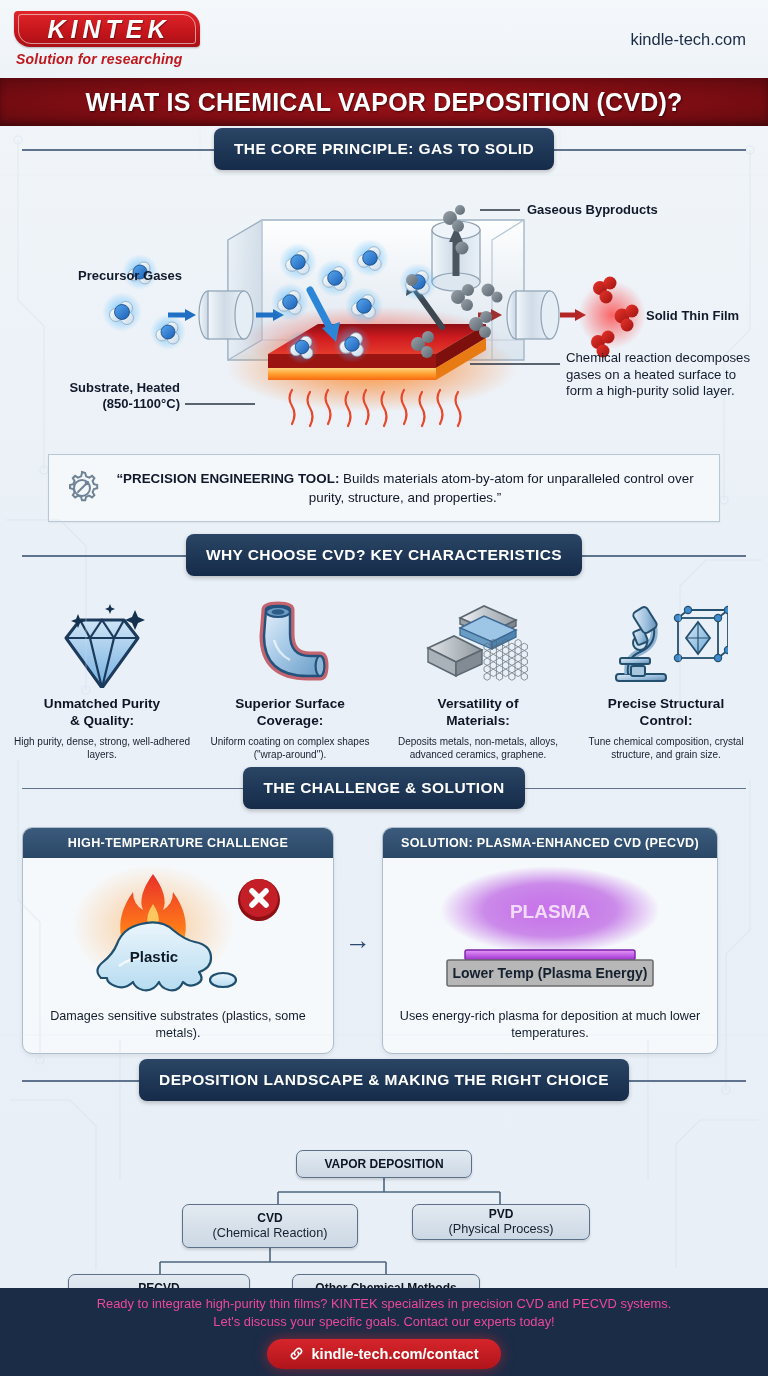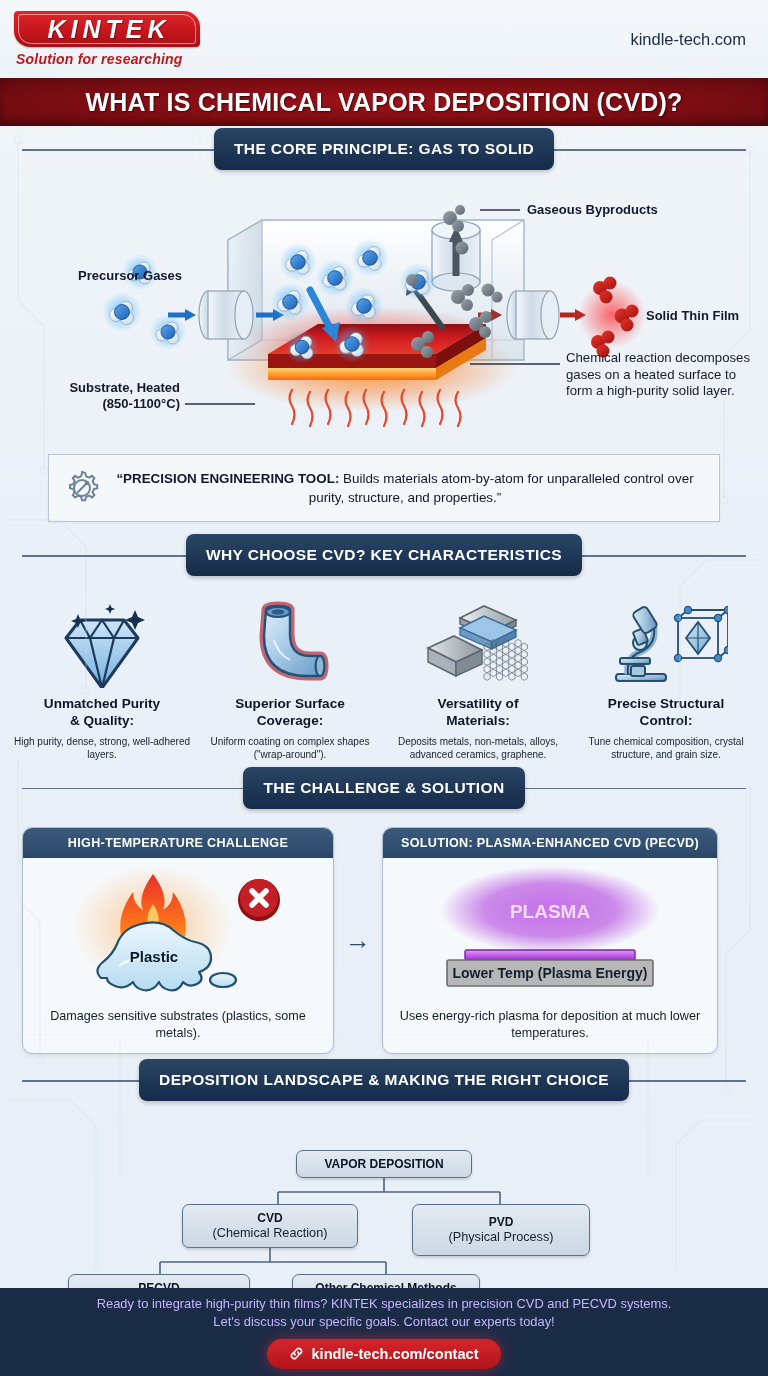--- a/index.html
+++ b/index.html
@@ -142,21 +142,21 @@
   .rec .r1 { font-size: 13.4px; font-weight: 700; color: #0d1525; }
   .rec .r2 { font-size: 12.8px; color: #16202f; }
   .rec .r3 { font-size: 13.4px; font-weight: 700; color: #0d1525; margin-top: 2px; }
 
   
   .footer {
     position: absolute; left: 0; bottom: 0; width: 768px; height: 88px;
     background: #1b2c47;
     display: flex; flex-direction: column; align-items: center; justify-content: center; gap: 8px;
   }
-  .foot-text { color: #c4b5fd; font-size: 12.9px; text-align: center; line-height: 1.36; }
+  .foot-text { color: #ec4899; font-size: 12.9px; text-align: center; line-height: 1.36; }
   .cta {
     background: linear-gradient(180deg,#d6242b 0%, #b0151b 100%);
     color: #fff; font-weight: 700; font-size: 14.6px;
     padding: 7px 22px; border-radius: 16px;
     display: flex; align-items: center; gap: 7px;
     box-shadow: 0 0 14px rgba(214,36,43,.55);
   }
   .corner-l, .corner-r {
     position: absolute; bottom: 30px; width: 12px; height: 46px;
     background: linear-gradient(180deg,#d6242b,#a31219);
@@ -775,21 +775,21 @@
 
     <div class="fbox" style="left:296px; top:44px; width:176px; height:28px;">
       <div class="t1">VAPOR DEPOSITION</div>
     </div>
 
     <div class="fbox" style="left:182px; top:98px; width:176px; height:44px;">
       <div class="t1">CVD</div>
       <div class="t2">(Chemical Reaction)</div>
     </div>
 
-    <div class="fbox" style="left:412px; top:98px; width:178px; height:52px;">
+    <div class="fbox" style="left:412px; top:98px; width:178px; height:36px;">
       <div class="t1">PVD</div>
       <div class="t2">(Physical Process)</div>
     </div>
 
     <div class="fbox" style="left:68px; top:168px; width:182px; height:44px;">
       <div class="t1">PECVD</div>
       <div class="t2">(Plasma-Enhanced)</div>
     </div>
 
     <div class="fbox" style="left:292px; top:168px; width:188px; height:44px;">

